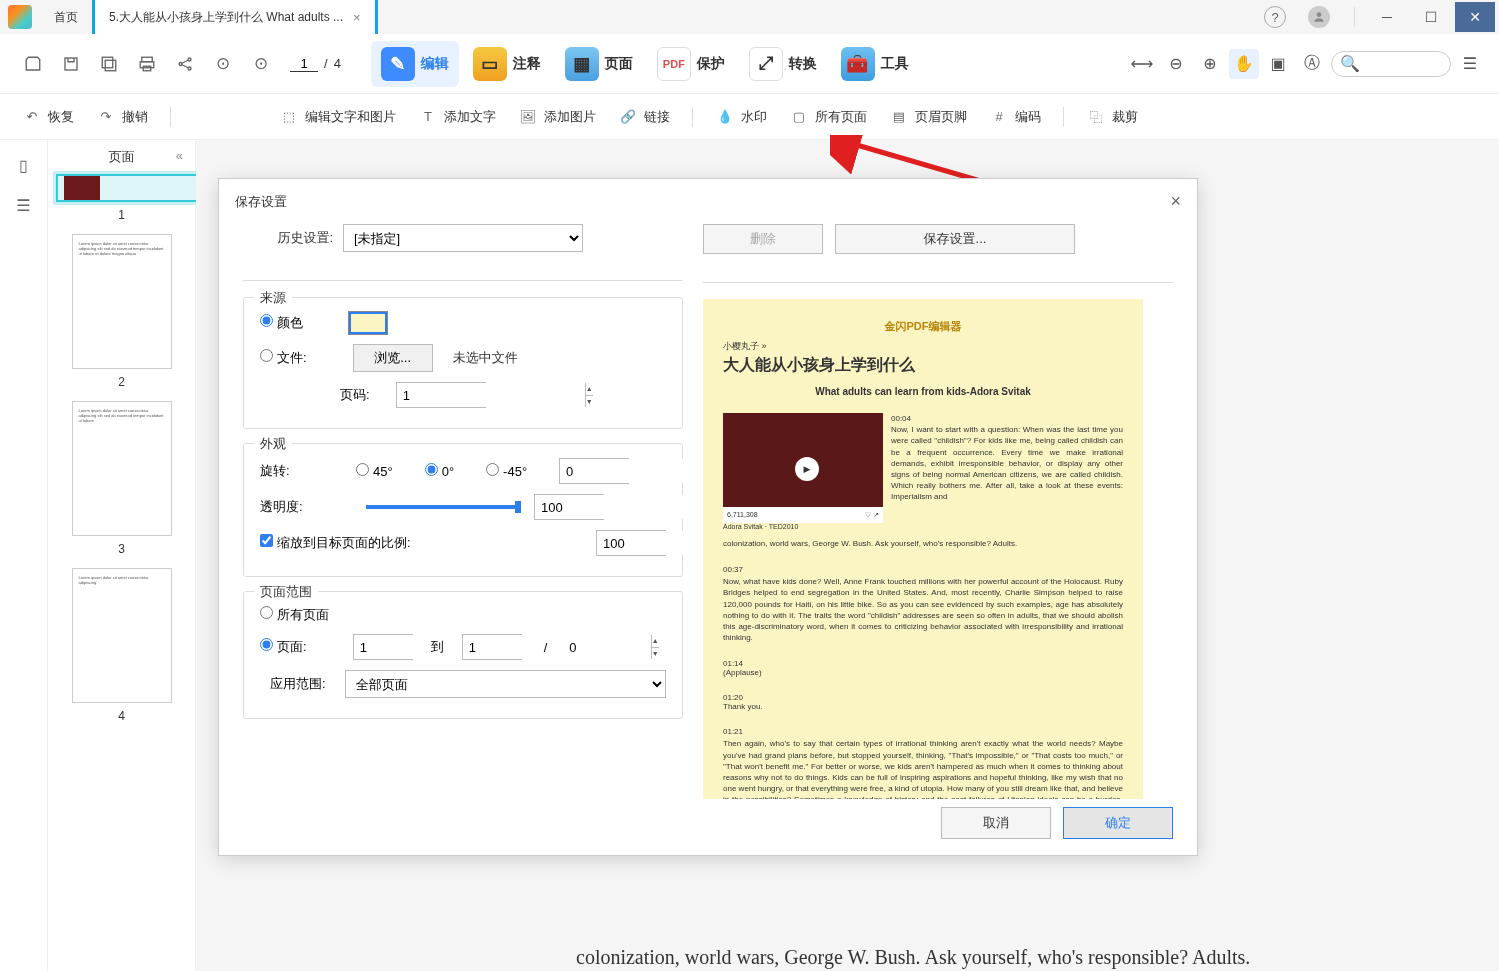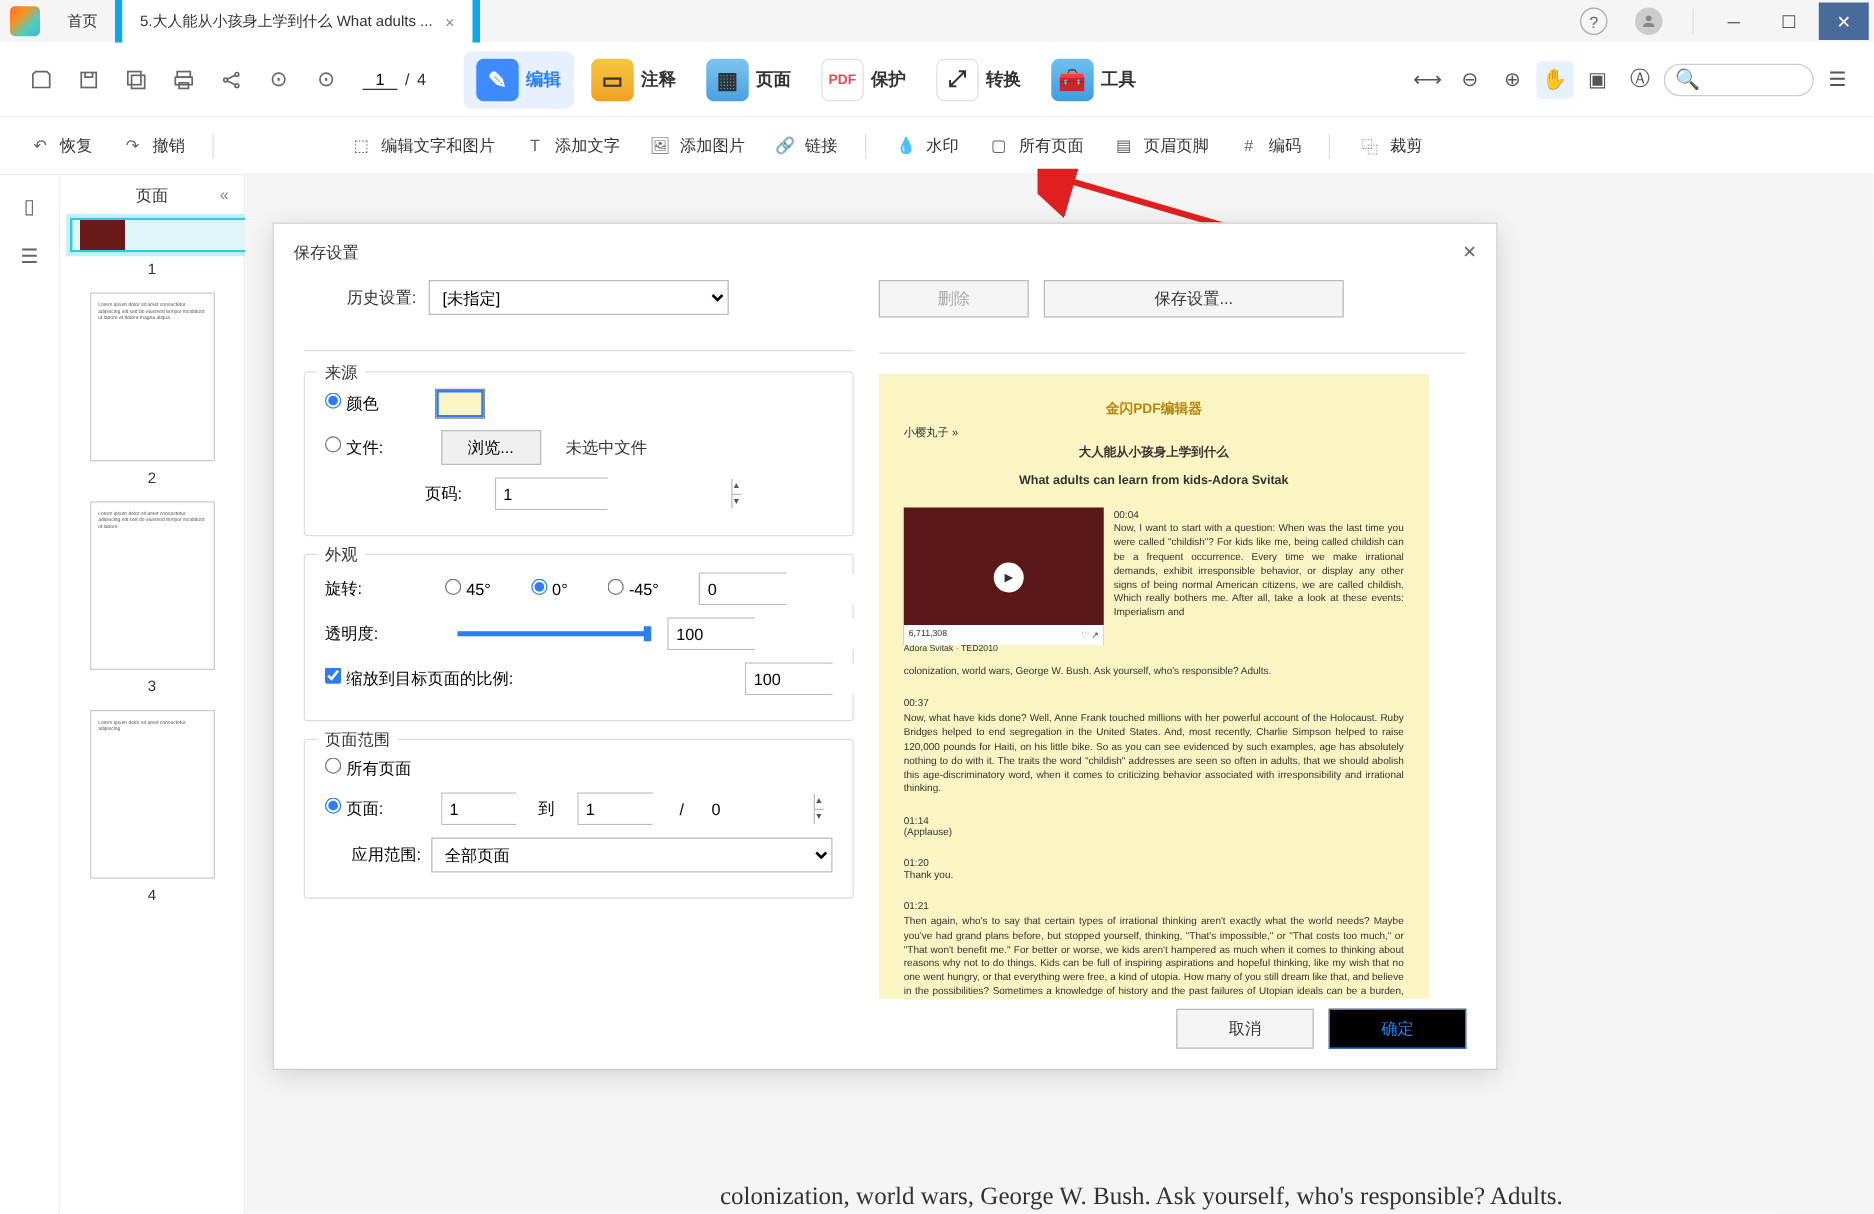--- a/index.html
+++ b/index.html
@@ -1,19 +1,19 @@
 <!DOCTYPE html>
 <html><head>
 <meta charset="utf-8">
 <style>
 * { margin:0; padding:0; box-sizing:border-box; font-family:"Microsoft YaHei",Arial,sans-serif; }
 body { background:#fff; width:1499px; height:971px; overflow:hidden; position:relative; }
 .titlebar { height:34px; background:#f5f5f5; display:flex; align-items:center; }
 .app-logo { width:24px; height:24px; margin:0 8px; background:linear-gradient(135deg,#ff6b35,#f7931e,#4ecdc4,#45b7d1); border-radius:4px; }
-.tab { height:34px; display:flex; align-items:center; padding:0 14px; font-size:12px; color:#333; border-right:6px solid #0ea5e9; }
+.tab { height:34px; display:flex; align-items:center; padding:0 14px; font-size:12px; color:#333; border-right:3px solid #0ea5e9; }
 .tab.active { background:#fff; }
 .tab .x { margin-left:10px; color:#888; font-size:13px; }
 .win-btns { margin-left:auto; display:flex; align-items:center; gap:4px; padding-right:4px; }
 .win-btn { width:40px; height:30px; display:flex; align-items:center; justify-content:center; color:#555; font-size:14px; }
 .avatar { width:22px; height:22px; border-radius:50%; background:#ccc; margin:0 12px; display:flex; align-items:center; justify-content:center; }
 .help-icon { width:22px; height:22px; border:1px solid #aaa; border-radius:50%; display:flex; align-items:center; justify-content:center; font-size:13px; color:#666; margin-right:6px;}
 .divider-v { width:1px; height:20px; background:#ddd; margin:0 8px; }
 
 .topbar { height:60px; display:flex; align-items:center; padding:0 14px; background:#fff; border-bottom:1px solid #eee; }
 .icon-box { width:22px; height:22px; display:flex; align-items:center; justify-content:center; color:#666; margin:0 8px; font-size:17px; }
@@ -80,32 +80,32 @@
 .spin { width:18px; display:flex; flex-direction:column; border-left:1px solid #bbb;}
 .spin div { flex:1; display:flex; align-items:center; justify-content:center; font-size:7px; color:#555;}
 .spin div:first-child { border-bottom:1px solid #bbb;}
 .slider { width:150px; height:4px; background:#ddd; position:relative; margin:0 10px;}
 .slider .fill { position:absolute; left:0; top:0; height:100%; width:100%; background:#2d7ff0;}
 .slider .knob { position:absolute; right:-5px; top:-4px; width:6px; height:12px; background:#2d7ff0;}
 
 .preview { width:440px; height:500px; background:#fbf5c3; padding:20px; font-size:9px; color:#333; overflow:hidden; position:relative;}
 .prev-brand { text-align:center; font-size:11px; color:#b8860b; margin-bottom:6px; font-weight:bold;}
 .prev-auth { font-size:9px; color:#333; margin-bottom:2px;}
-.prev-title-cn { text-align:center; font-size:10px; font-weight:bold; margin-bottom:10px;}
+.prev-title-cn { text-align:left; font-size:16px; font-weight:bold; margin-bottom:10px;}
 .prev-title-en { text-align:center; font-size:10px; font-weight:bold; margin-bottom:10px;}
 .prev-vid { width:160px; height:110px; background:#5a1818; float:left; margin-right:8px; position:relative;}
 .prev-vid .play { position:absolute; top:40%; left:45%; width:24px; height:24px; background:#fff; border-radius:50%; display:flex; align-items:center; justify-content:center; color:#333;}
 .prev-meta { position:absolute; bottom:0; left:0; right:0; background:#fff; padding:4px; font-size:7px; display:flex; justify-content:space-between;}
 .prev-txt { font-size:8px; line-height:1.4; text-align:justify;}
 .prev-para { clear:both; font-size:8px; line-height:1.4; margin-top:8px; text-align:justify;}
 .ts { font-size:8px; margin-top:16px;}
 
 .dlg-foot { position:absolute; bottom:16px; right:24px; display:flex; gap:12px;}
 .dlg-foot .btn { width:110px; height:32px;}
-.dlg-foot .btn.primary { border-color:#2d7ff0; color:#2d7ff0; background:#000000;}
+.dlg-foot .btn.primary { border-color:#2d7ff0; color:#2d7ff0; background:#e5e5e5;}
 </style>
 </head>
 <body>
 
 <div class="titlebar">
   <div class="app-logo"></div>
   <div class="tab">首页</div>
   <div class="tab active">
     <span>5.大人能从小孩身上学到什么 What adults ...</span>
     <span class="x">×</span>
@@ -392,21 +392,21 @@
               <input value="1" style="">
               <div class="spin">
                 <div>▲</div>
                 <div>▼</div>
               </div>
             </div>
           <span style="margin:0 14px">/</span>
           <span>0</span>
         </div>
         <div class="radio-row">
-          <span style="width:70px;text-align:right;margin-left:10px">应用范围:</span>
+          <span style="width:70px;margin-left:10px">应用范围:</span>
           <select class="sel" style="width:336px"><option>全部页面</option></select>
         </div>
       </div>
     </div>
 
     <div style="flex:1">
       <div class="row" style="gap:12px;">
         <button class="btn" style="width:120px;color:#aaa">删除</button>
         <button class="btn wide">保存设置...</button>
       </div>

